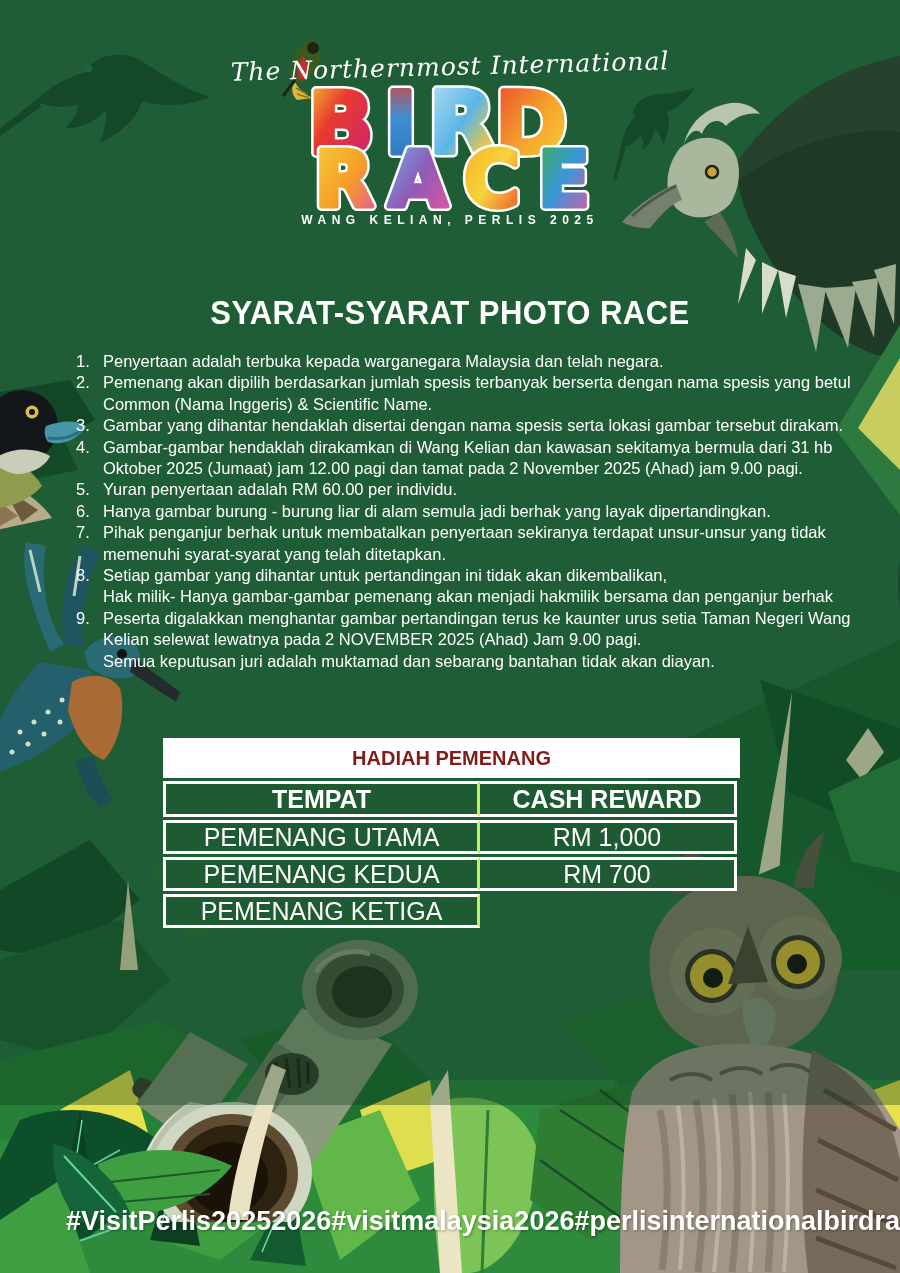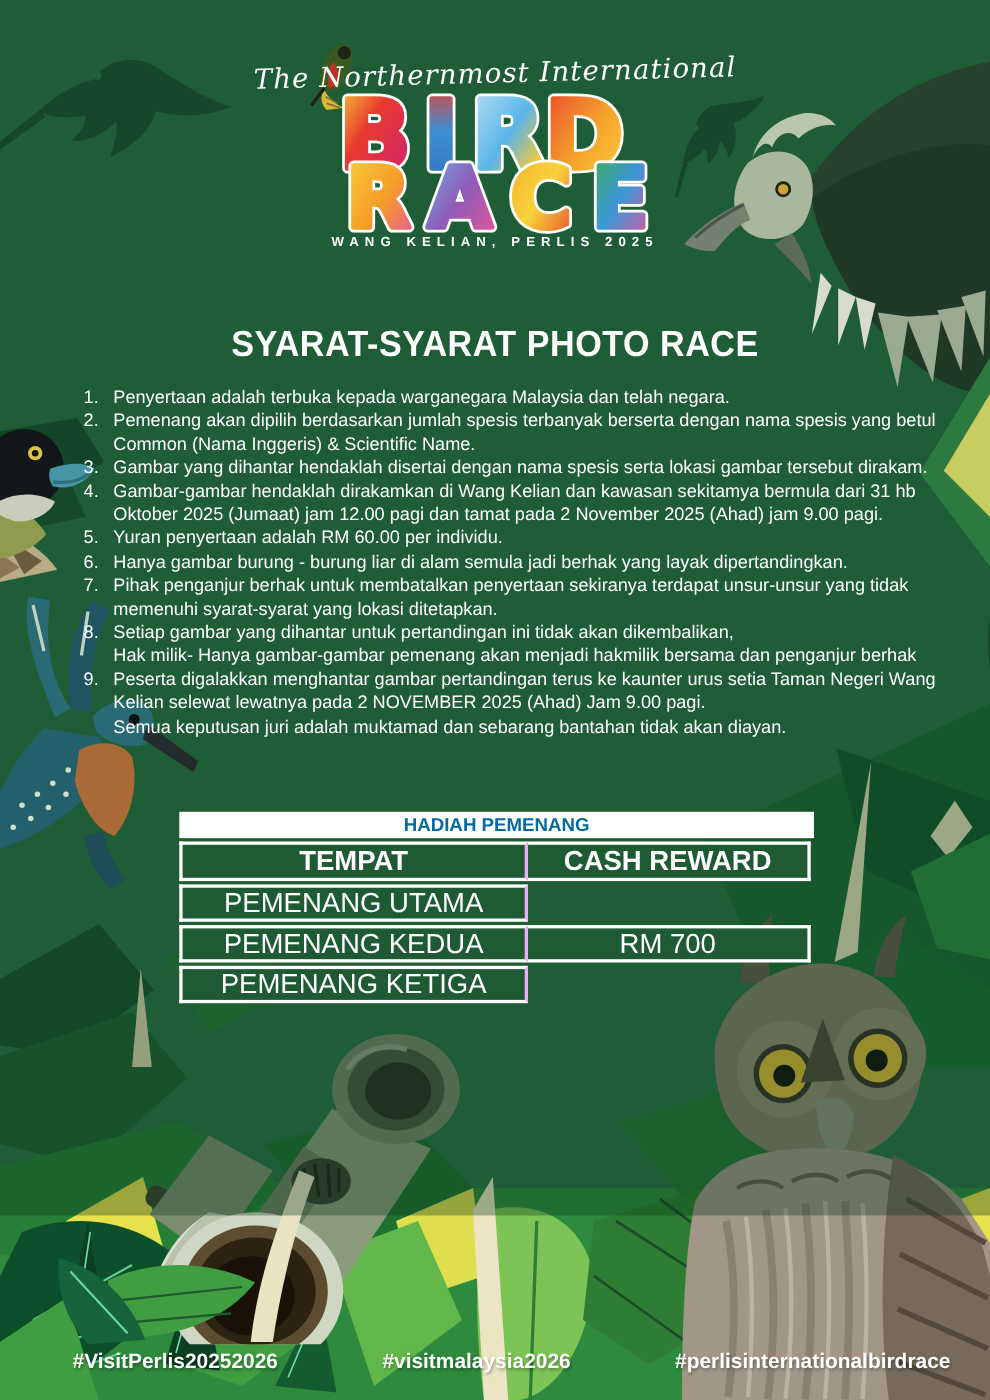--- a/index.html
+++ b/index.html
@@ -27,35 +27,35 @@
   
   .heading{left:0;top:294px;width:900px;text-align:center;font-weight:bold;font-size:33px;
            letter-spacing:.5px;transform:scaleX(.94);}
   .rules{left:76px;top:351px;width:790px;font-size:16.5px;line-height:21.4px;}
   .rule{display:flex;}
   .rule-num{width:27px;flex:none;}
   .rule-text{width:748px;}
 
   
   .prize{left:163px;top:738px;width:577px;}
-  .t-title{height:24px;background:#fff;color:#0369a1;font-weight:bold;font-size:17px;
+  .t-title{height:40px;background:#fff;color:#7f1d1d;font-weight:bold;font-size:20px;
            display:flex;align-items:center;justify-content:center;margin-bottom:3px;}
   .t-row{display:flex;margin-bottom:3px;}
   .t-row:last-child{margin-bottom:0;}
   .t-cell{background:#1e5a32;border:3px solid #fff;color:#fff;font-size:25px;
            display:flex;align-items:center;justify-content:center;}
-  .t-cell.c1{width:311px;border-right:3px solid #f0abfc;}
+  .t-cell.c1{width:311px;border-right:3px solid #bef264;}
   .t-cell.c2{width:254px;border-left:0;}
   .t-head .t-cell{font-weight:bold;height:30px;}
   .t-data .t-cell{height:28px;}
 
   
-  .hashtags{left:0;top:1206px;width:900px;height:44px;display:flex;align-items:flex-end;
+  .hashtags{left:0;top:1206px;width:900px;height:44px;display:flex;align-items:flex-start;
             justify-content:space-between;padding:0 36px 0 66px;box-sizing:border-box;
-            font-weight:bold;font-size:19px;text-shadow:1px 1px 3px rgba(0,0,0,.35);}
+            font-weight:bold;font-size:27px;text-shadow:1px 1px 3px rgba(0,0,0,.35);}
 </style>
 </head>
 <body>
 
 <div class="poster">
 
   <svg class="z1" width="900" height="1273" viewBox="0 0 900 1273">
     <defs>
       <g id="hb">
         <path d="M14,60 C30,44 50,34 66,30 C76,12 104,6 122,16 C140,26 166,46 198,56
@@ -345,21 +345,21 @@
       <div class="rule">
         <div class="rule-num">6.</div>
         <div class="rule-text">
           <div>Hanya gambar burung - burung liar di alam semula jadi berhak yang layak dipertandingkan.</div>
         </div>
       </div>
       <div class="rule">
         <div class="rule-num">7.</div>
         <div class="rule-text">
           <div>Pihak penganjur berhak untuk membatalkan penyertaan sekiranya terdapat unsur-unsur yang tidak</div>
-          <div>memenuhi syarat-syarat yang lokasi ditetapkan.</div>
+          <div>memenuhi syarat-syarat yang telah ditetapkan.</div>
         </div>
       </div>
       <div class="rule">
         <div class="rule-num">8.</div>
         <div class="rule-text">
           <div>Setiap gambar yang dihantar untuk pertandingan ini tidak akan dikembalikan,</div>
           <div>Hak milik- Hanya gambar-gambar pemenang akan menjadi hakmilik bersama dan penganjur berhak</div>
         </div>
       </div>
       <div class="rule">
@@ -374,20 +374,21 @@
 
   <section class="content prize">
     <div class="t-title">HADIAH PEMENANG</div>
     <div class="t-row t-head">
       <div class="t-cell c1">TEMPAT</div>
       <div class="t-cell c2">CASH REWARD</div>
     </div>
     <div id="prize-rows">
         <div class="t-row t-data">
           <div class="t-cell c1">PEMENANG UTAMA</div>
+          <div class="t-cell c2">RM 1,000</div>
         </div>
         <div class="t-row t-data">
           <div class="t-cell c1">PEMENANG KEDUA</div>
           <div class="t-cell c2">RM 700</div>
         </div>
         <div class="t-row t-data">
           <div class="t-cell c1">PEMENANG KETIGA</div>
         </div>
       </div>
   </section>

